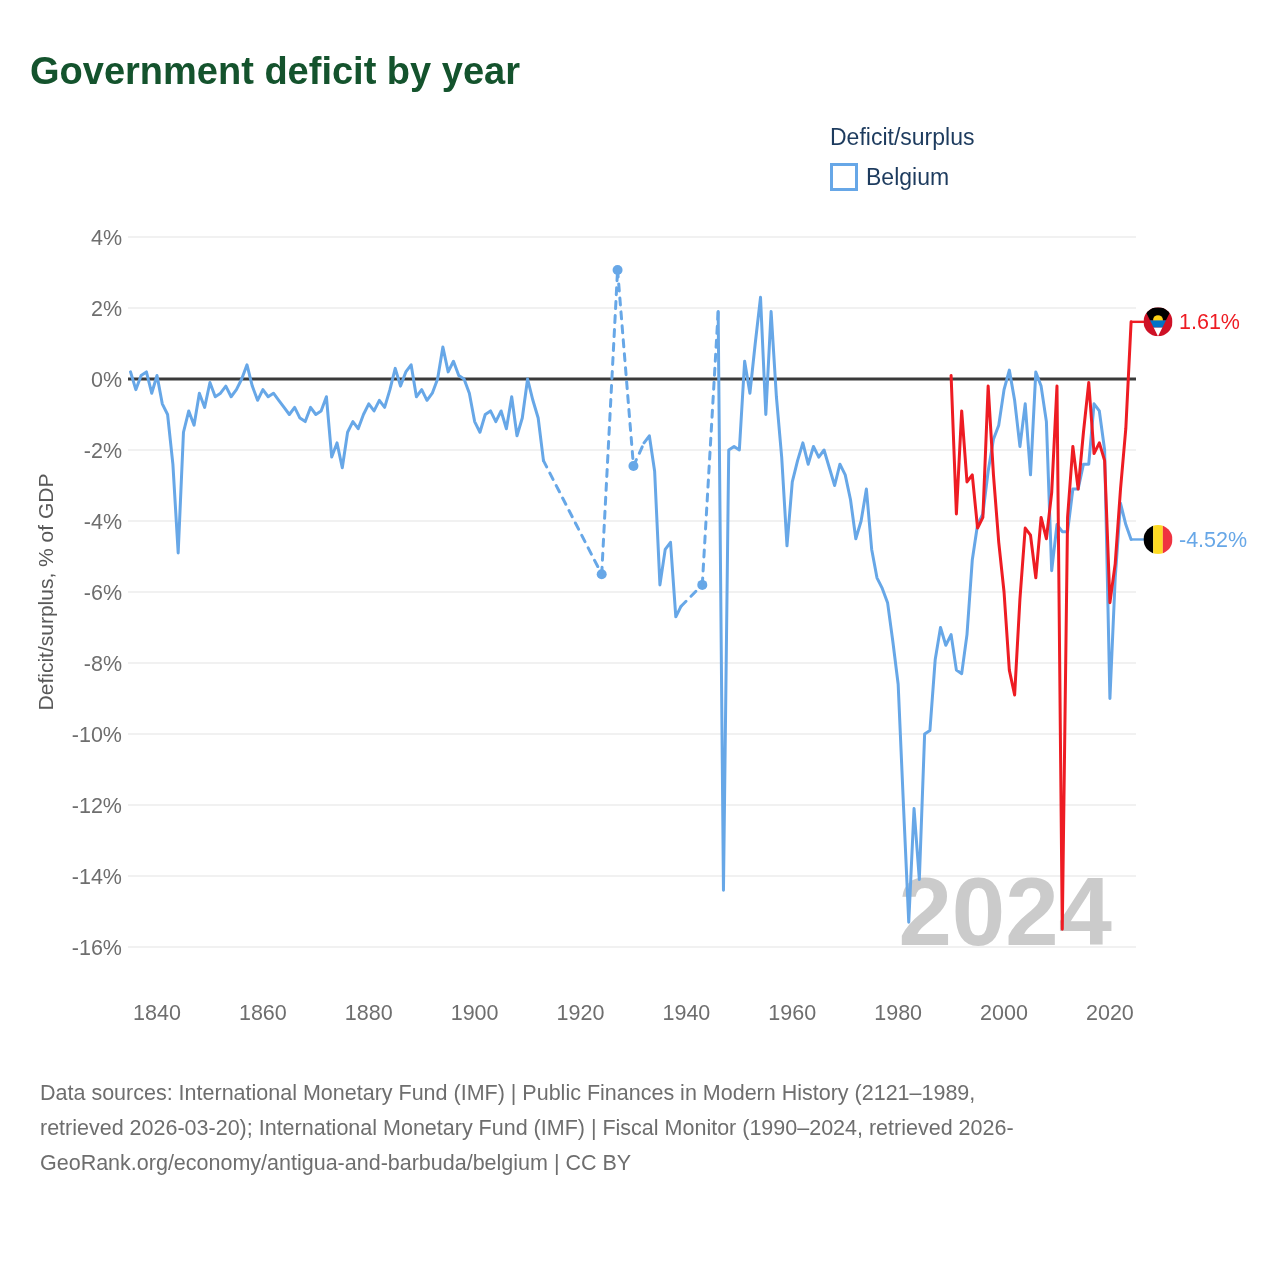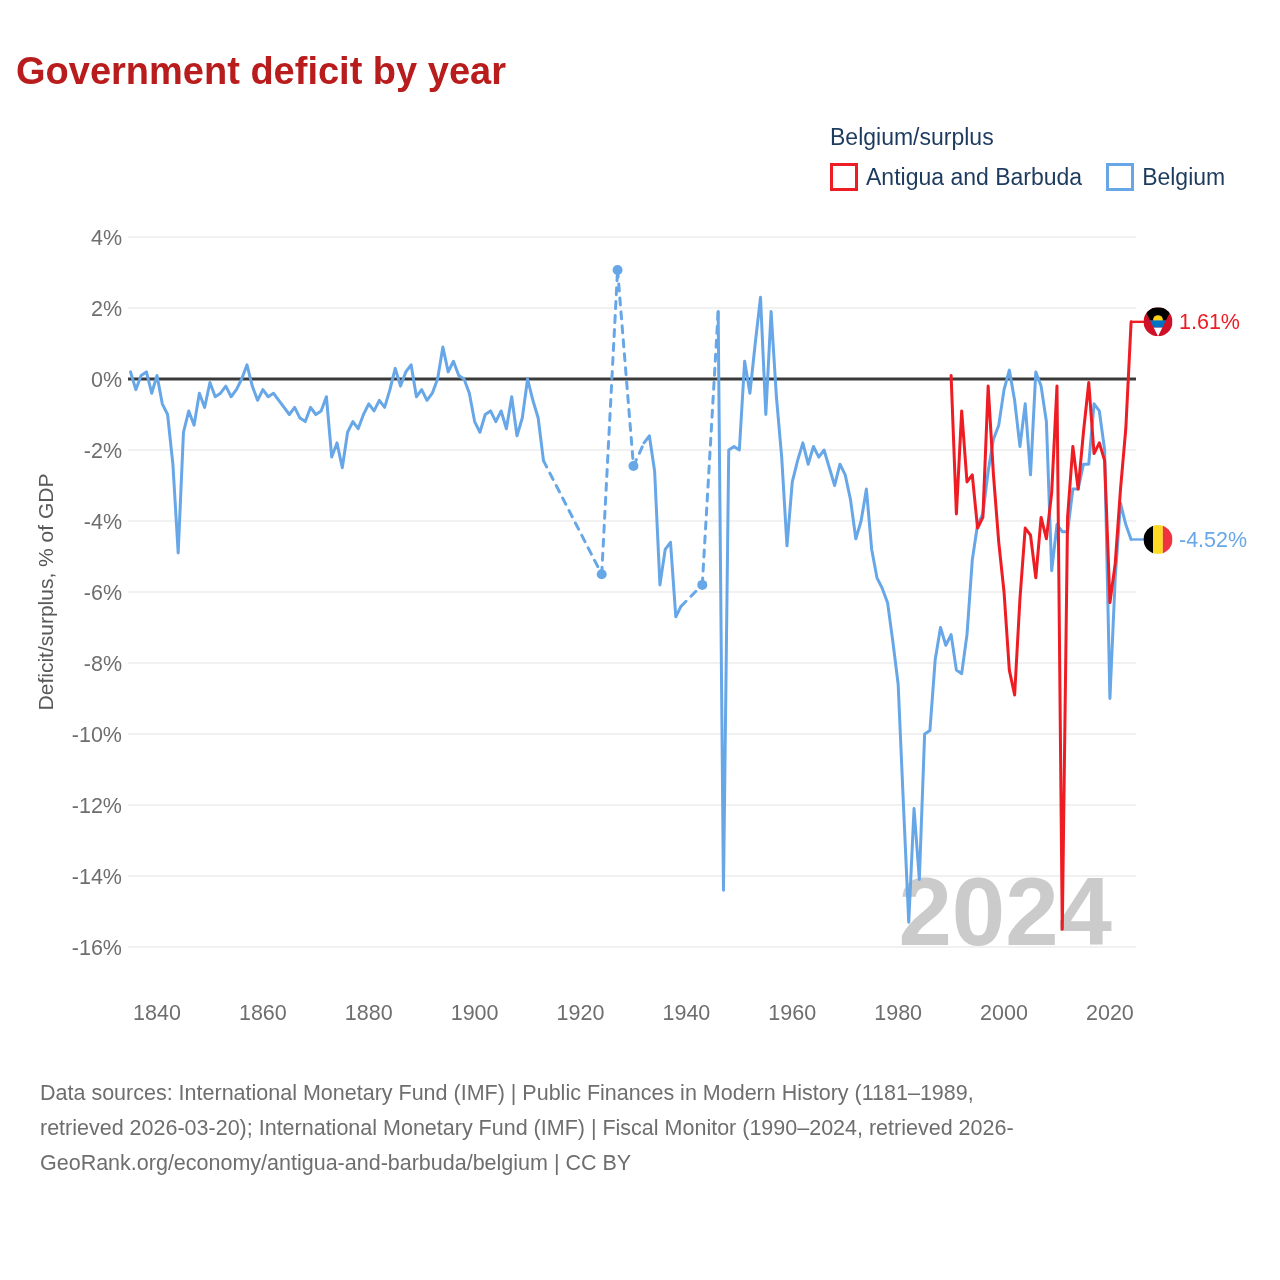--- a/index.html
+++ b/index.html
@@ -1,40 +1,36 @@
 <!DOCTYPE html>
 <html><head>
 <meta charset="utf-8">
 <style>
   html,body{margin:0;padding:0;background:#ffffff;}
   body{width:1280px;height:1280px;position:relative;font-family:"Liberation Sans","DejaVu Sans",sans-serif;overflow:hidden;}
-  .title{position:absolute;left:16px;top:50px;font-size:38px;font-weight:bold;color:#b91c1c;letter-spacing:0px;}
+  .title{position:absolute;left:30px;top:50px;font-size:38px;font-weight:bold;color:#14532d;letter-spacing:0px;}
   .legend{position:absolute;left:830px;top:124px;color:#1d3b5e;}
   .legend-title{font-size:23px;margin-bottom:12px;}
   .legend-row{display:flex;align-items:center;}
   .legend-item{display:flex;align-items:center;margin-right:24px;}
   .swatch{width:22px;height:22px;background:#fff;border:3px solid #000;margin-right:8px;flex:0 0 auto;}
   .legend-label{font-size:23px;white-space:nowrap;}
   .ylab{position:absolute;left:46px;top:592px;transform:translate(-50%,-50%) rotate(-90deg);font-size:21px;color:#595959;white-space:nowrap;}
   .footer{position:absolute;left:40px;top:1076px;width:1210px;font-size:21.5px;color:#6e6e6e;line-height:35px;}
   .footer div{white-space:nowrap;}
   svg text{font-family:"Liberation Sans","DejaVu Sans",sans-serif;}
 </style>
 </head>
 <body>
 
 <div class="title">Government deficit by year</div>
 
 <div class="legend">
-  <div class="legend-title">Belgium/surplus</div>
+  <div class="legend-title">Deficit/surplus</div>
   <div class="legend-row">
-    <div class="legend-item">
-      <span class="swatch" id="swatch-antigua" style="border-color: rgb(238, 28, 35);"></span>
-      <span class="legend-label">Antigua and Barbuda</span>
-    </div>
     <div class="legend-item">
       <span class="swatch" id="swatch-belgium" style="border-color: rgb(103, 167, 231);"></span>
       <span class="legend-label">Belgium</span>
     </div>
   </div>
 </div>
 
 <div class="ylab">Deficit/surplus, % of GDP</div>
 
 <svg id="chart" width="1280" height="1060" viewBox="0 0 1280 1060" style="position:absolute;left:0;top:0;">
@@ -116,16 +112,16 @@
       <g clip-path="url(#clip-antigua-and-barbuda-tri)">
         <rect x="1143.5" y="307.345" width="29" height="13.05" fill="#000000"></rect>
         <circle cx="1158" cy="320.105" r="4.930000000000001" fill="#FCD116"></circle>
         <rect x="1143.5" y="320.39500000000004" width="29" height="7.25" fill="#0072C6"></rect>
         <rect x="1143.5" y="327.64500000000004" width="29" height="8.99" fill="#ffffff"></rect>
       </g>
     </g>
   </svg>
 
 <div class="footer">
-  <div>Data sources: International Monetary Fund (IMF) | Public Finances in Modern History (1181–1989,</div>
+  <div>Data sources: International Monetary Fund (IMF) | Public Finances in Modern History (2121–1989,</div>
   <div>retrieved 2026-03-20); International Monetary Fund (IMF) | Fiscal Monitor (1990–2024, retrieved 2026-</div>
   <div>GeoRank.org/economy/antigua-and-barbuda/belgium | CC BY</div>
 </div>
 
 </body></html>

